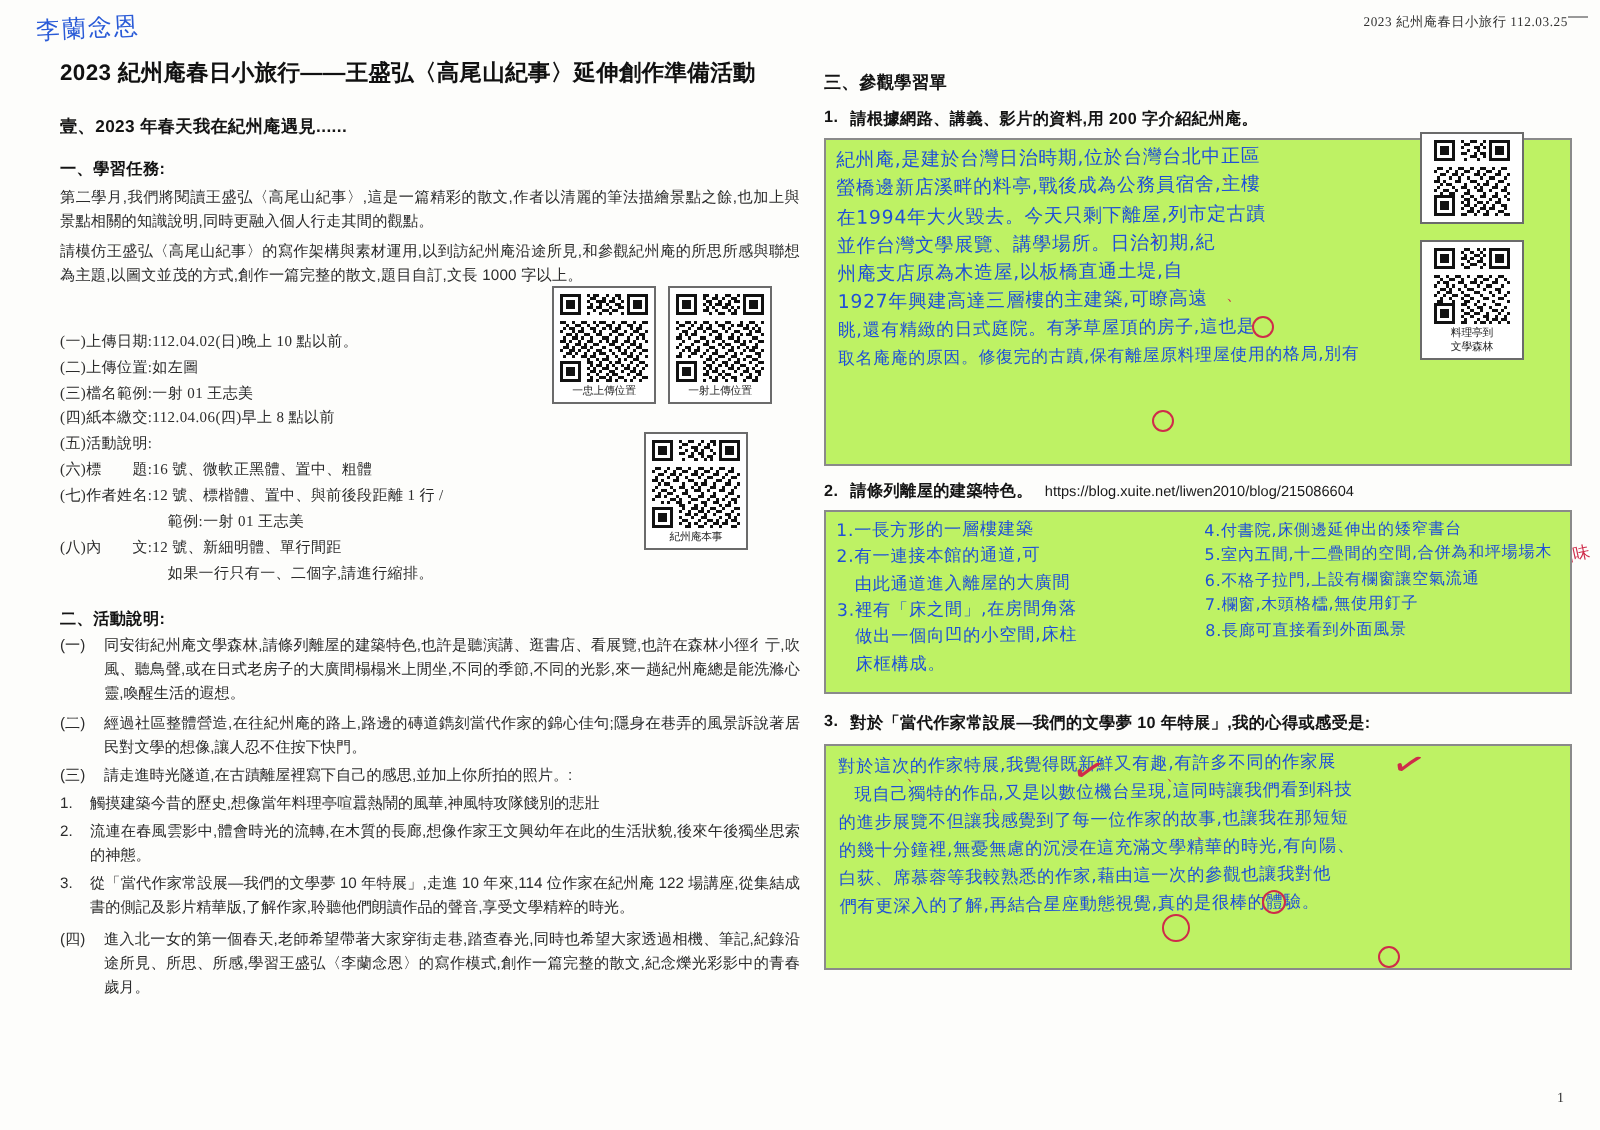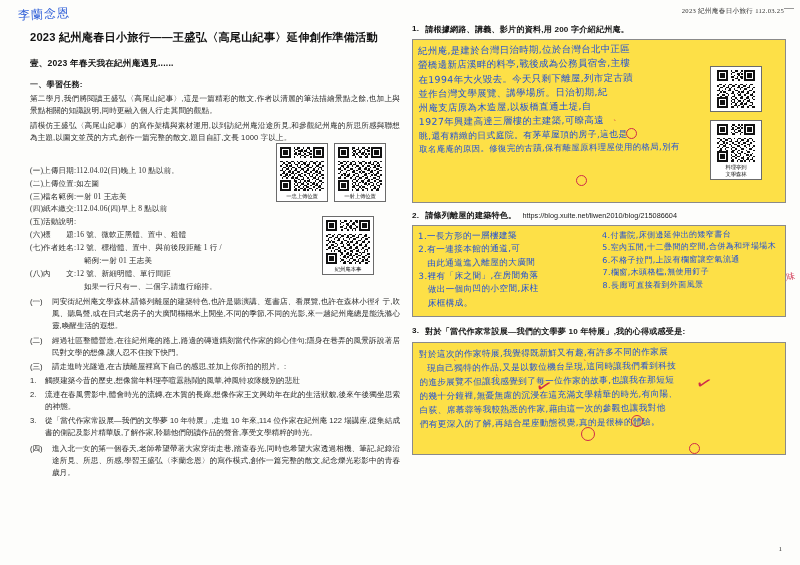--- a/index.html
+++ b/index.html
@@ -139,21 +139,21 @@
     font-size: 5.4px;
     margin-top: 2px;
     color: #222;
     line-height: 1.25;
     letter-spacing: -.1px;
   }
 
   
   .ans-box {
     border: 1px solid #8a8a8a;
-    background: #fde047;
+    background: #bef264;
     box-sizing: border-box;
     position: relative;
     overflow: hidden;
   }
   .hand {
     font-family: "DejaVu Sans", sans-serif;
     color: #1f4fd8;
     font-size: 9.4px;
     line-height: 1.52;
     letter-spacing: .4px;
@@ -250,20 +250,21 @@
       <li class="sub-line">(三)檔名範例:一射 01 王志美</li>
       <li class="sub-line">(四)紙本繳交:112.04.06(四)早上 8 點以前</li>
       <li class="sub-line">(五)活動說明:</li>
       <li class="sub-line">(六)標　　題:16 號、微軟正黑體、置中、粗體</li>
       <li class="sub-line">(七)作者姓名:12 號、標楷體、置中、與前後段距離 1 行 /</li>
       <li class="sub-line">　　　　　　　範例:一射 01 王志美</li>
       <li class="sub-line">(八)內　　文:12 號、新細明體、單行間距</li>
       <li class="sub-line">　　　　　　　如果一行只有一、二個字,請進行縮排。</li>
     </ul>
 
+    <div class="sub-h" style="margin-top:10px;">二、活動說明:</div>
 
     <ul class="plain">
       <li class="paren-line">
         <span class="mk">(一)</span>
         <span class="txt">同安街紀州庵文學森林,請條列離屋的建築特色,也許是聽演講、逛書店、看展覽,也許在森林小徑彳亍,吹風、聽鳥聲,或在日式老房子的大廣間榻榻米上閒坐,不同的季節,不同的光影,來一趟紀州庵總是能洗滌心靈,喚醒生活的遐想。</span>
       </li>
       <li class="paren-line">
         <span class="mk">(二)</span>
         <span class="txt">經過社區整體營造,在往紀州庵的路上,路邊的磚道鐫刻當代作家的錦心佳句;隱身在巷弄的風景訴說著居民對文學的想像,讓人忍不住按下快門。</span>
       </li>
@@ -878,20 +879,21 @@
             <rect x="22" y="28" width="1" height="1"></rect>
             <rect x="26" y="28" width="2" height="1"></rect>
         </g>
       </svg>
       <div class="qr-cap">紀州庵本事</div>
     </div>
   </div>
 
   <div class="col col-right">
 
+    <div class="sect-h" style="margin-top:18px;">三、參觀學習單</div>
 
     <div style="margin-top:6px;">
       <div style="display:flex; gap:6px;">
         <span class="sub-h" style="margin:0;">1.</span>
         <span class="sub-h" style="margin:0;text-align:right;">請根據網路、講義、影片的資料,用 200 字介紹紀州庵。</span>
       </div>
 
       <div class="ans-box" style="margin-top:4px; height:164px; padding:4px 3px 0 5px;">
         <div class="hand" style="width:296px;">
           <div class="hand-line">紀州庵,是建於台灣日治時期,位於台灣台北中正區</div>

